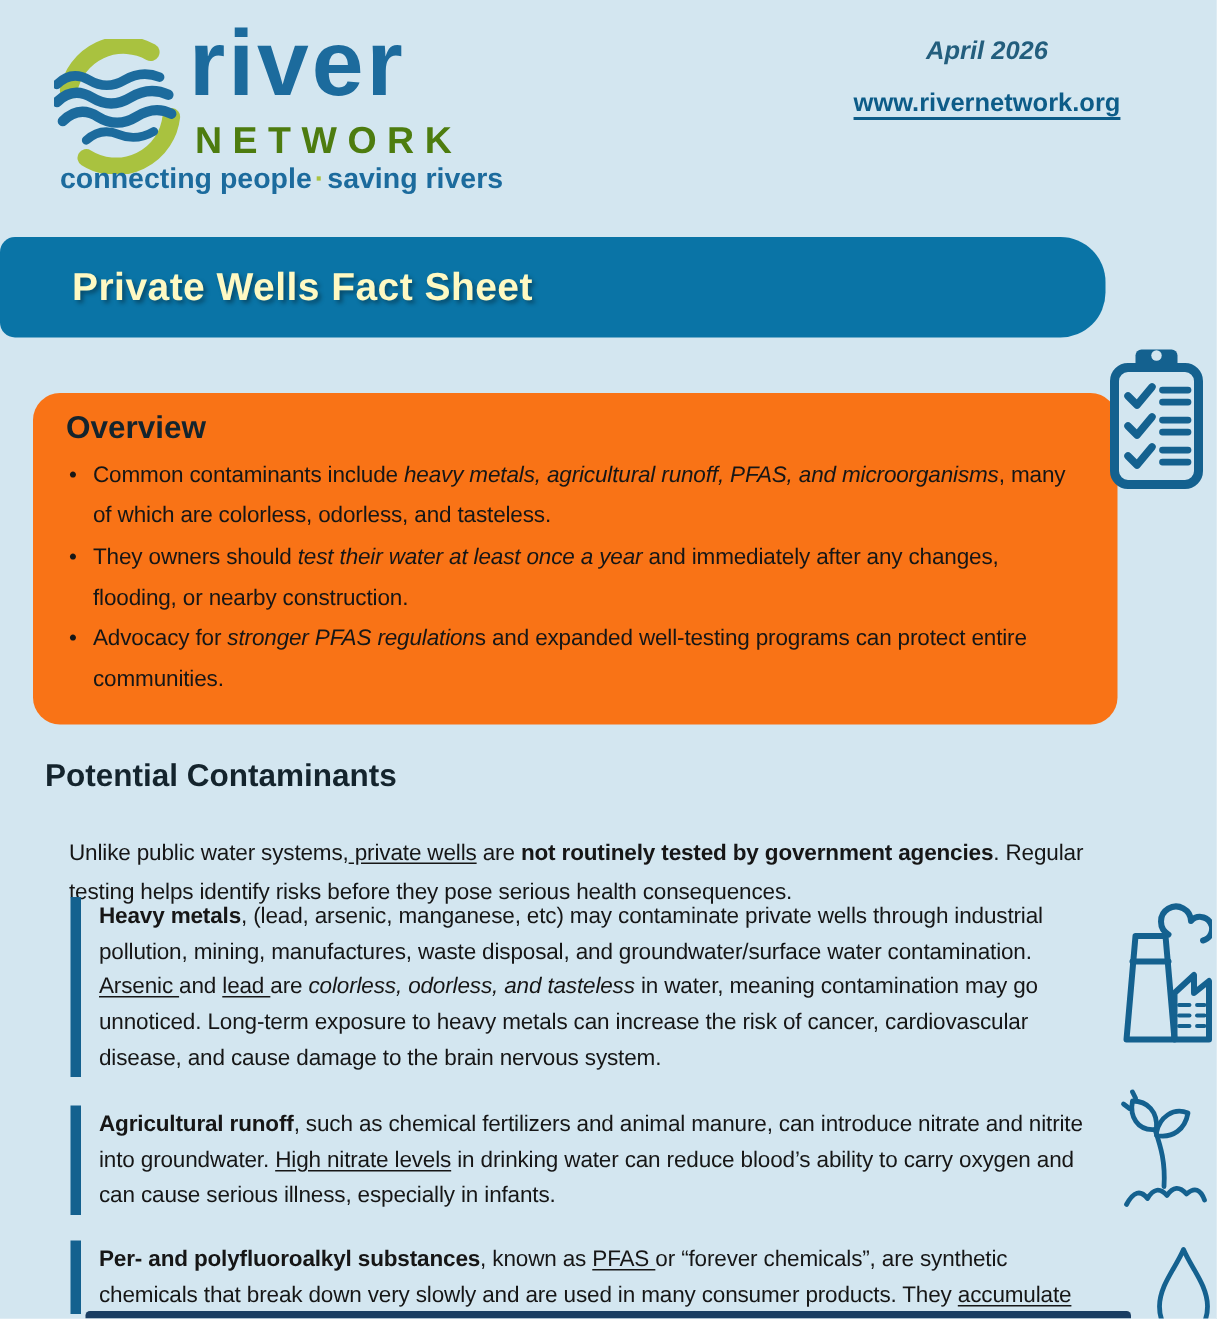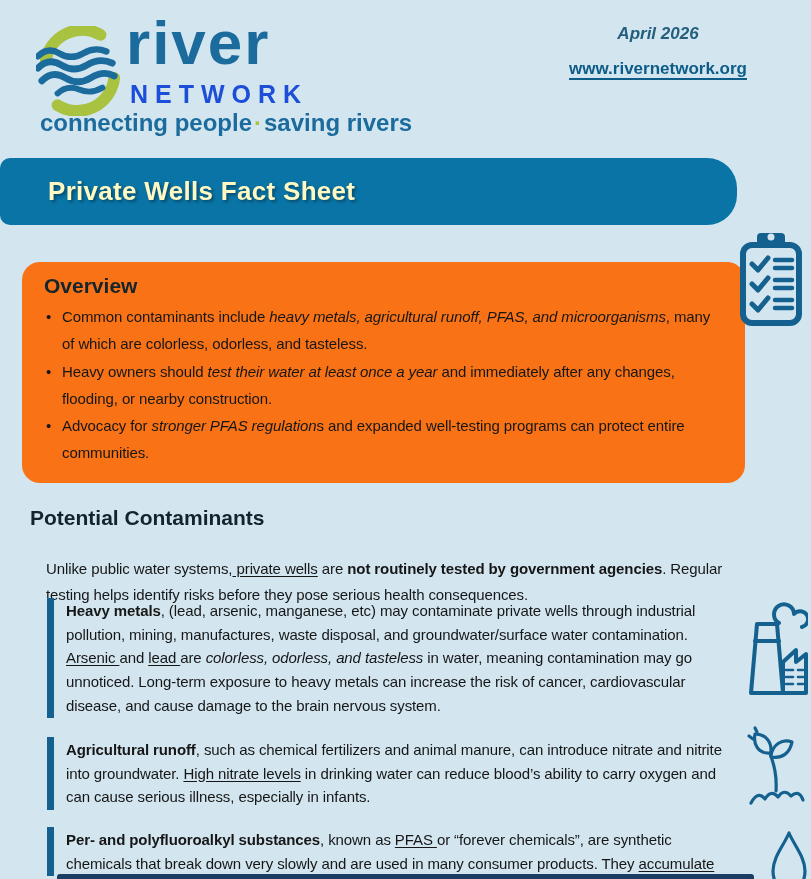--- a/index.html
+++ b/index.html
@@ -10,22 +10,22 @@
   }
   .s-b{font-weight:bold;}
   .s-i{font-style:italic;}
   .s-u{text-decoration:underline;text-underline-offset:2px;}
 
   
   .logo-swirl{position:absolute;left:36px;top:26px;width:88px;height:90px;}
   .logo-river{position:absolute;left:126px;top:12px;font-size:62px;font-weight:bold;
     color:#1c6b9d;letter-spacing:2px;line-height:1;}
   .logo-network{position:absolute;left:130px;top:82px;font-size:25px;font-weight:bold;
-    color:#1d4ed8;letter-spacing:7px;line-height:1;}
-  .logo-tagline{position:absolute;left:40px;top:110px;font-size:24px;font-weight:bold;
+    color:#4d7c0f;letter-spacing:7px;line-height:1;}
+  .logo-tagline{position:absolute;left:40px;top:110px;font-size:19px;font-weight:bold;
     color:#1c6b9d;line-height:1.1;}
   .tagline-dot{color:#a9c23f;padding:0 2px;}
   .header-right{position:absolute;left:536px;top:24px;width:244px;text-align:center;}
   .date{font-style:italic;font-size:17px;color:#235e7d;margin:0 0 15px 0;font-weight:bold;}
   .url{font-weight:bold;font-size:17px;color:#0d5c88;text-decoration:underline;
     text-decoration-thickness:2px;text-underline-offset:4px;cursor:pointer;}
 
   
   .banner{position:absolute;left:0;top:158px;width:737px;height:67px;background:#0a74a6;
     border-radius:10px 30px 30px 10px;display:flex;align-items:center;box-sizing:border-box;
@@ -106,21 +106,21 @@
         <line x1="37" y1="59" x2="54" y2="59"></line>
       <line x1="37" y1="71" x2="54" y2="71"></line>
         <line x1="37" y1="79" x2="54" y2="79"></line>
     </g>
   </svg>
 
   <section class="overview">
     <h2>Overview</h2>
     <ul>
       <li><span>Common contaminants include </span><span class="s-i">heavy metals, agricultural runoff, PFAS, and microorganisms</span><span>, many of which are colorless, odorless, and tasteless.</span></li>
-      <li><span>Heavy owners should </span><span class="s-i">test their water at least once a year</span><span> and immediately after any changes, flooding, or nearby construction.</span></li>
+      <li><span>They owners should </span><span class="s-i">test their water at least once a year</span><span> and immediately after any changes, flooding, or nearby construction.</span></li>
       <li><span>Advocacy for </span><span class="s-i">stronger PFAS regulation</span><span>s and expanded well-testing programs can protect entire communities.</span></li>
     </ul>
   </section>
 
   <h2 class="pc-heading">Potential Contaminants</h2>
   <p class="pc-intro"><span>Unlike public water systems,</span><span class="s-u"> private wells</span><span> are </span><span class="s-b">not routinely tested by government agencies</span><span>. Regular testing helps identify risks before they pose serious health consequences.</span></p>
 
   <div class="block block-1">
     <p><span class="s-b">Heavy metals</span><span>, (lead, arsenic, manganese, etc) may contaminate private wells through industrial pollution, mining, manufactures, waste disposal, and groundwater/surface water contamination. </span><span class="s-u">Arsenic </span><span>and </span><span class="s-u">lead </span><span>are </span><span class="s-i">colorless, odorless, and tasteless</span><span> in water, meaning contamination may go unnoticed. Long-term exposure to heavy metals can increase the risk of cancer, cardiovascular disease, and cause damage to the brain nervous system.</span></p>
   </div>

